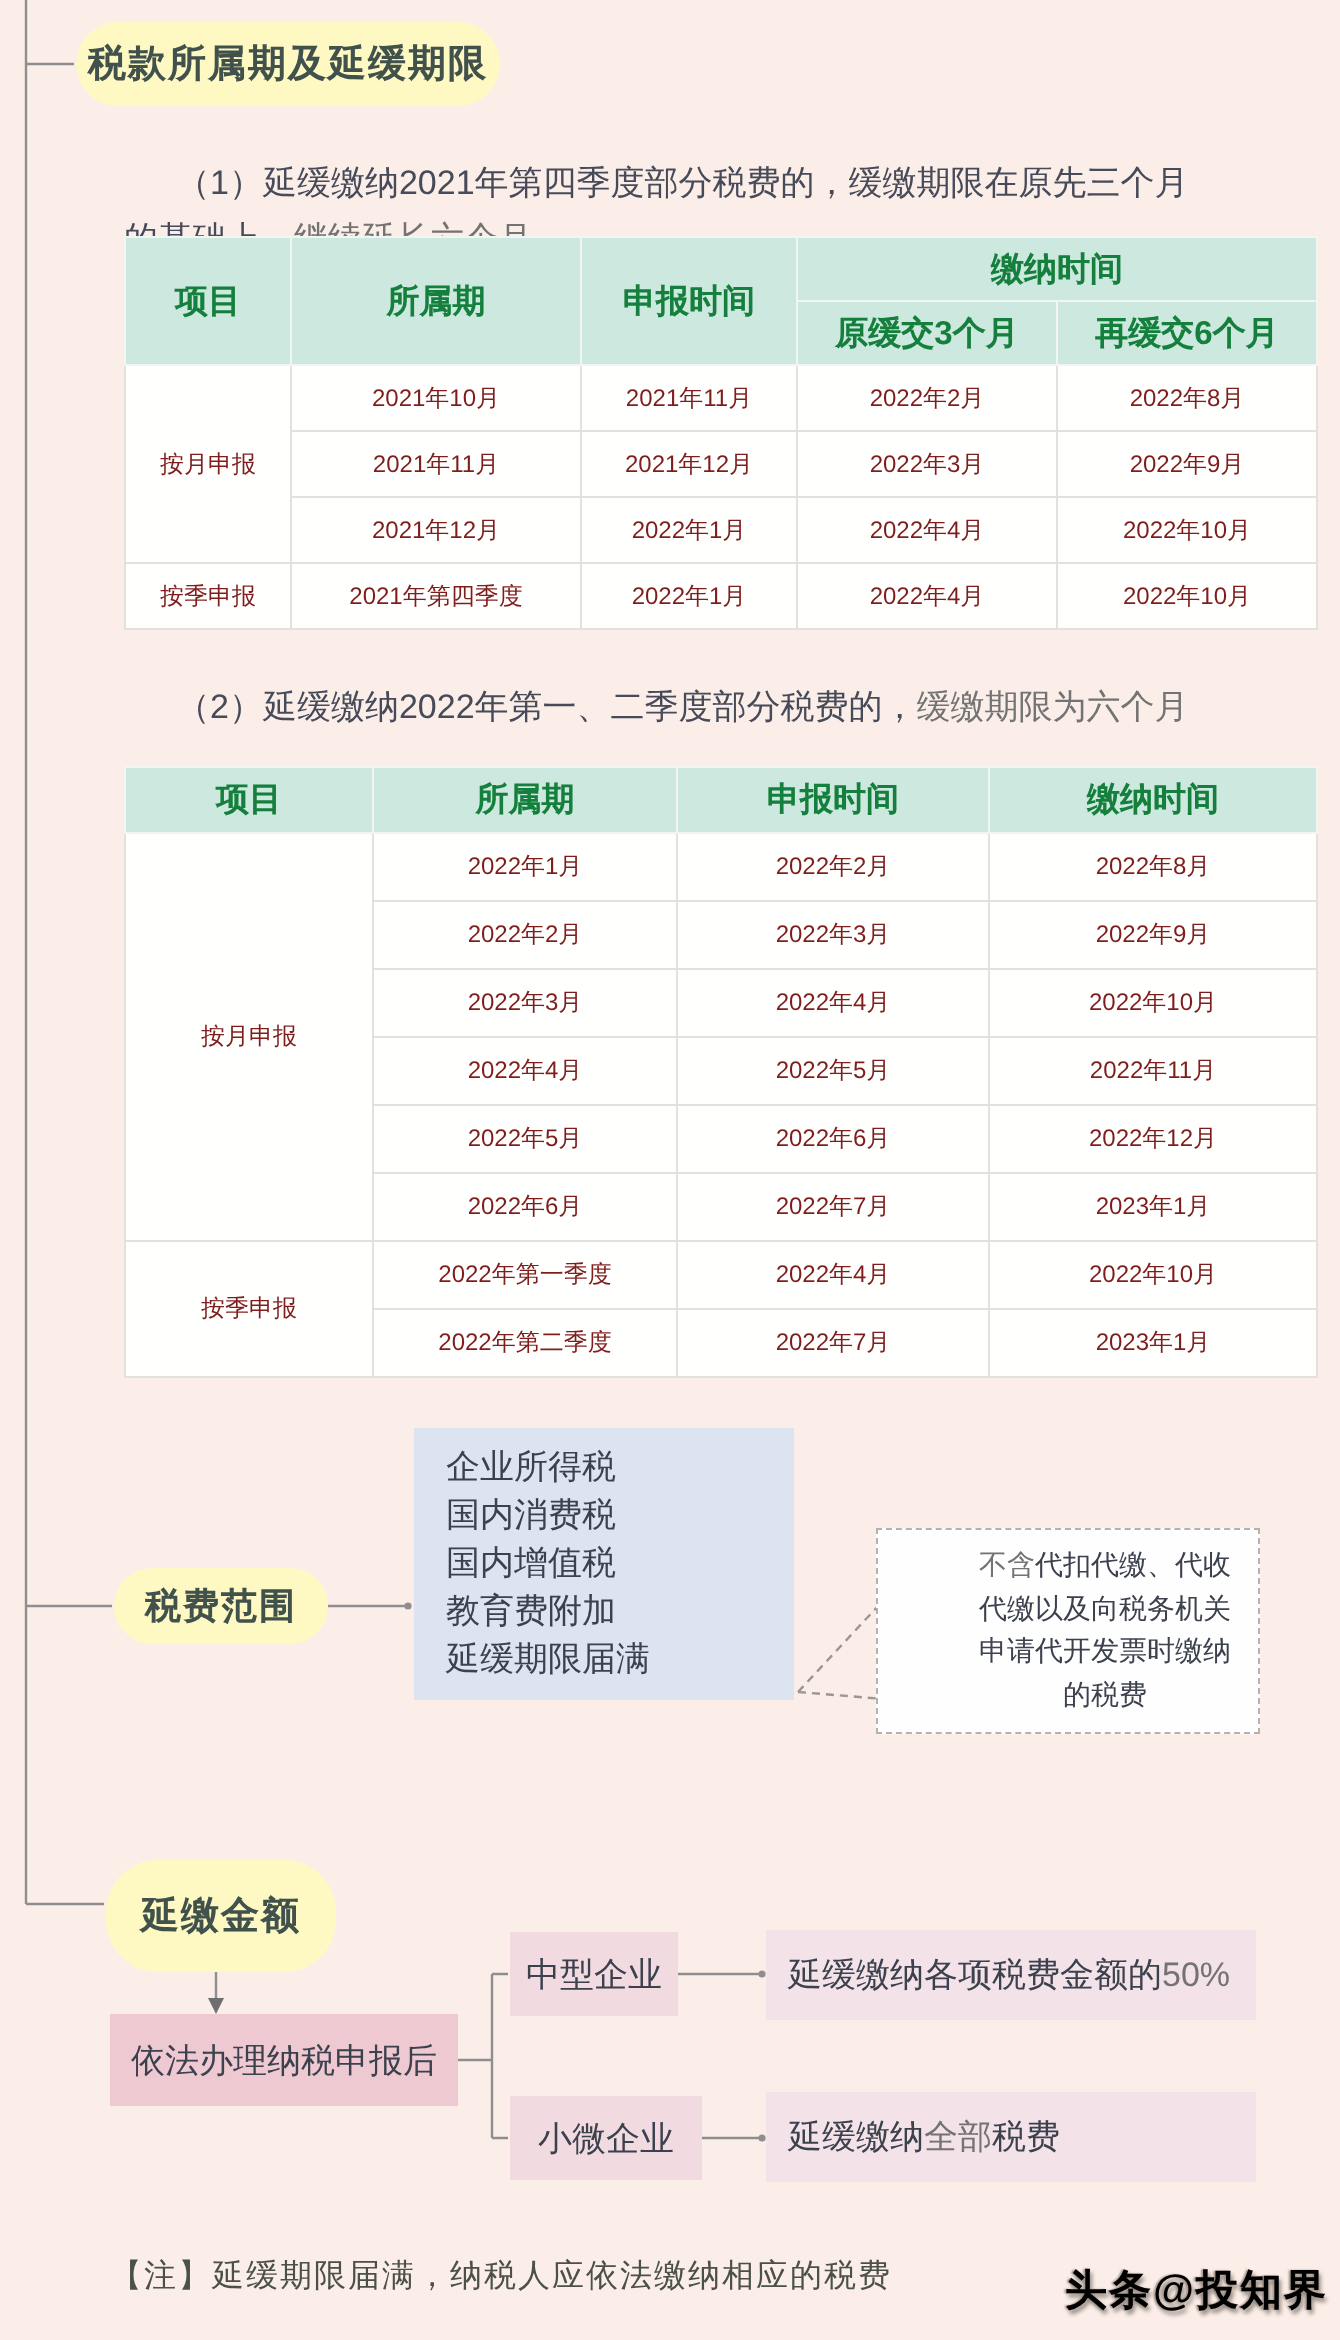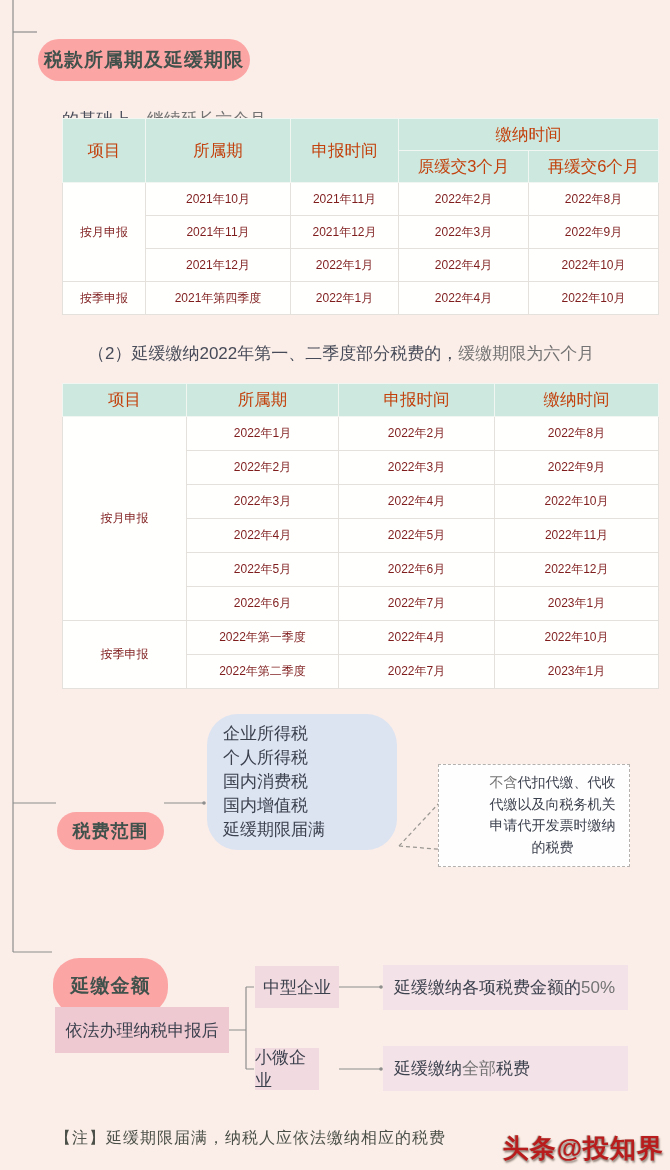--- a/index.html
+++ b/index.html
@@ -7,30 +7,30 @@
     width:670px;height:1170px;position:relative;overflow:hidden;
     background:#fbeee8;
     font-family:"Liberation Sans","DejaVu Sans",sans-serif;
     color:#434855;
   }
   .abs{position:absolute;}
   svg.connectors{position:absolute;left:0;top:0;z-index:0;}
   .layer{position:relative;z-index:1;}
 
   .pill{
-    position:absolute;background:#fca5a5;border-radius:26px;
+    position:absolute;background:#fef9c3;border-radius:26px;
     display:flex;align-items:center;justify-content:center;
-    color:#41514c;font-weight:bold;letter-spacing:1px;margin-top:28px;
+    color:#41514c;font-weight:bold;letter-spacing:1px;
   }
   .para{position:absolute;font-size:17px;line-height:1.62;color:#474b59;}
   .red{color:#737373;}
 
   table.sched{border-collapse:collapse;table-layout:fixed;}
   table.sched th{
-    background:#cde8df;color:#c2410c;font-weight:normal;
+    background:#cde8df;color:#15803d;font-weight:bold;
     border:1px solid #f2f6f3;font-size:16.5px;padding:0;
   }
   table.sched td{
     background:#fffffe;color:#7f1d1d;border:1px solid #e4e0db;
     text-align:center;font-size:12px;padding:0;
   }
   .taxbox{
     position:absolute;background:#dce3f1;color:#3c414e;
     font-size:17px;line-height:24px;padding:8px 16px;
   }
@@ -39,21 +39,21 @@
     color:#3c414e;font-size:14px;line-height:1.55;text-align:center;
     padding:7px 11px;box-sizing:border-box;
   }
   .flowbox{
     position:absolute;display:flex;align-items:center;
     color:#3c414e;font-size:17px;box-sizing:border-box;
   }
   .flowbox.center{justify-content:center;}
   .note{position:absolute;font-size:16px;color:#4b5048;letter-spacing:1px;}
   .watermark{
-    position:absolute;font-size:26px;font-weight:bold;color:#b91c1c;
+    position:absolute;font-size:21px;font-weight:bold;color:#000000;
     letter-spacing:1px;
     text-shadow:1px 2px 2px #90847b, -1px 0 1px #a79a90;
   }
 </style>
 </head>
 <body>
 
 <svg class="connectors" width="670" height="1170" viewBox="0 0 670 1170">
   <g stroke="#8e8e8e" stroke-width="1.2" fill="none">
     <path d="M13 0 V952"></path>
@@ -76,21 +76,21 @@
   <circle cx="381" cy="1069" r="1.8" fill="#8e8e8e"></circle>
 </svg>
 
 <div class="layer">
 
   <div class="pill" style="left:38px;top:11px;width:212px;height:42px;font-size:19px;">
     <span>税款所属期及延缓期限</span>
   </div>
 
   <div class="para" style="left:62px;top:78px;width:586px;">
-    <br>
+    <span style="padding-left:26px;">（1）延缓缴纳2021年第四季度部分税费的，缓缴期限在原先三个月</span><br>
     <span>的基础上，</span><span class="red">继续延长六个月</span>
   </div>
 
   <table class="sched abs" style="left:62px;top:118px;width:596px;">
     <colgroup>
       <col style="width:83px">
         <col style="width:145px">
         <col style="width:108px">
       <col style="width:130px">
         <col style="width:130px">
@@ -195,45 +195,45 @@
       <td>2022年7月</td>
       <td>2023年1月</td>
     </tr>
   </tbody>
     </table>
 
   <div class="pill" style="left:57px;top:784px;width:107px;height:38px;font-size:18px;">
     <span>税费范围</span>
   </div>
 
-  <div class="taxbox" style="left:207px;top:714px;width:158px;border-radius:31px;">
+  <div class="taxbox" style="left:207px;top:714px;width:158px;">
     <div>企业所得税</div>
-    <div>个人所得税</div>
     <div>国内消费税</div>
     <div>国内增值税</div>
+    <div>教育费附加</div>
     <div>延缓期限届满</div>
   </div>
 
   <div class="callout" style="left:438px;top:764px;width:192px;padding-left:48px;">
     <span class="red">不含</span><span>代扣代缴、代收代缴以及向税务机关申请代开发票时缴纳的税费</span>
   </div>
 
   <div class="pill" style="left:53px;top:930px;width:115px;height:56px;font-size:19px;">
     <span>延缴金额</span>
   </div>
 
   <div class="flowbox center" style="left:55px;top:1007px;width:174px;height:46px;background:#efc9d2;justify-content:center;">
     <span>依法办理纳税申报后</span>
   </div>
 
   <div class="flowbox center" style="left:255px;top:966px;width:84px;height:42px;background:#f2dbe0;">
     <span>中型企业</span>
   </div>
 
-  <div class="flowbox center" style="left:255px;top:1048px;width:64px;height:42px;background:#f2dbe0;">
+  <div class="flowbox center" style="left:255px;top:1048px;width:96px;height:42px;background:#f2dbe0;">
     <span>小微企业</span>
   </div>
 
   <div class="flowbox" style="left:383px;top:965px;width:245px;height:45px;background:#f3e2e7;padding-left:11px;">
     <span>
       <span>延缓缴纳各项税费金额的</span><span class="red">50%</span><span></span>
     </span>
   </div>
 
   <div class="flowbox" style="left:383px;top:1046px;width:245px;height:45px;background:#f3e2e7;padding-left:11px;">

